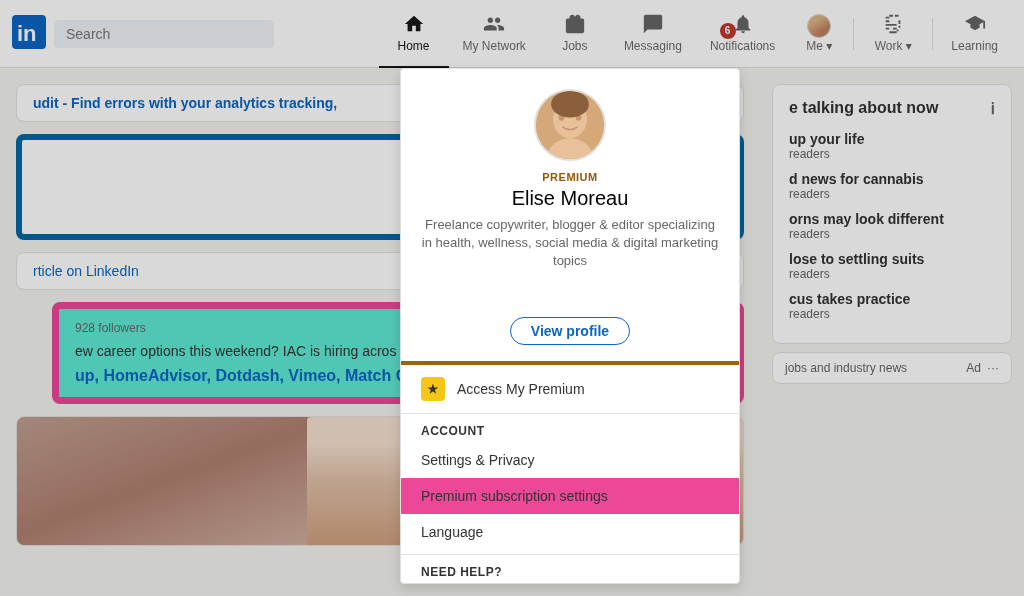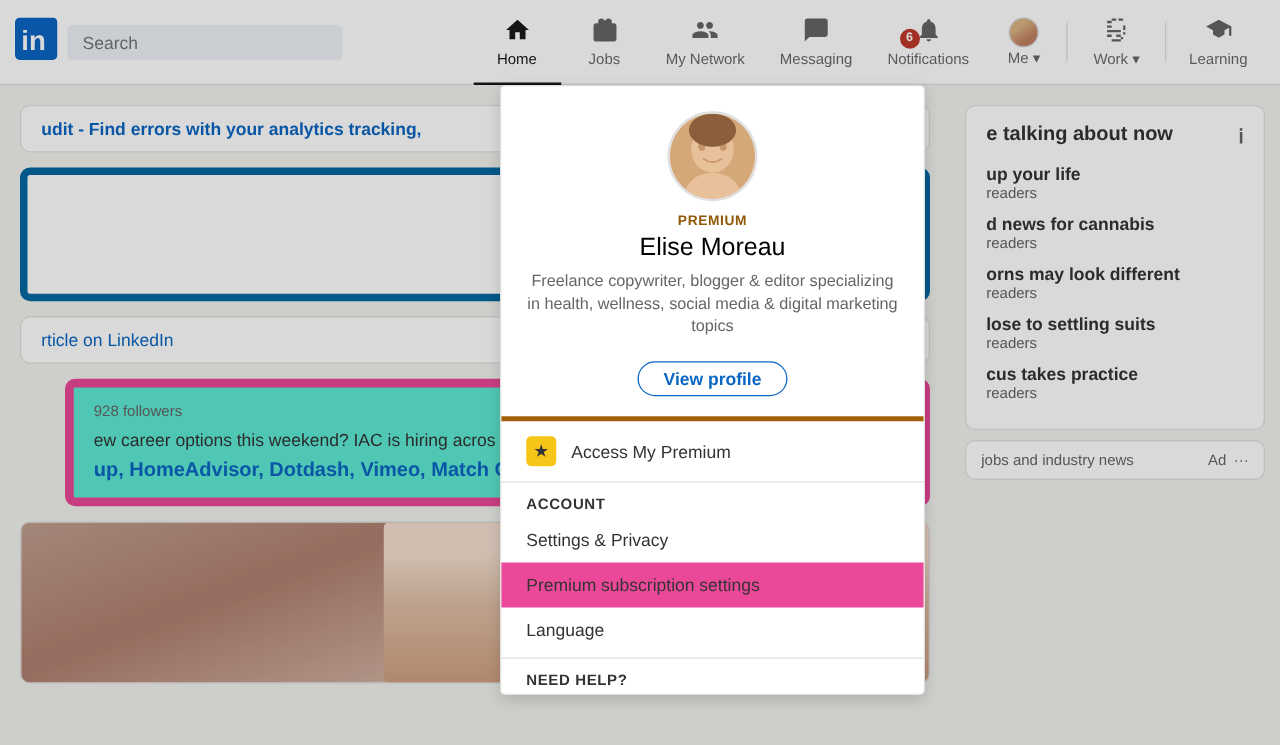--- a/index.html
+++ b/index.html
@@ -286,20 +286,21 @@
     .view-profile-btn {
       display: inline-block;
       padding: 5px 20px;
       border: 1px solid #0a66c2;
       border-radius: 16px;
       color: #0a66c2;
       font-size: 14px;
       font-weight: 600;
       cursor: pointer;
       text-align: right;
+      margin-top: 28px;
     }
 
     .dropdown-premium {
       padding: 12px 20px;
       display: flex;
       align-items: center;
       gap: 12px;
       border-bottom: 1px solid #e0e0e0;
       cursor: pointer;
     }
@@ -374,33 +375,33 @@
         <svg width="22" height="22" viewBox="0 0 24 24" fill="currentColor">
             <path d="M10 20v-6h4v6h5v-8h3L12 3 2 12h3v8z"></path>
           </svg>
       </div>
       <span class="nav-label">Home</span>
     </div>
 
     <div class="nav-item">
       <div class="nav-icon">
         <svg width="22" height="22" viewBox="0 0 24 24" fill="currentColor">
+            <path d="M16 11c1.66 0 2.99-1.34 2.99-3S17.66 5 16 5c-1.66 0-3 1.34-3 3s1.34 3 3 3zm-8 0c1.66 0 2.99-1.34 2.99-3S9.66 5 8 5C6.34 5 5 6.34 5 8s1.34 3 3 3zm0 2c-2.33 0-7 1.17-7 3.5V19h14v-2.5c0-2.33-4.67-3.5-7-3.5zm8 0c-.29 0-.62.02-.97.05 1.16.84 1.97 1.97 1.97 3.45V19h6v-2.5c0-2.33-4.67-3.5-7-3.5z"></path>
+          </svg>
+      </div>
+      <span class="nav-label">My Network</span>
+    </div>
+
+    <div class="nav-item">
+      <div class="nav-icon">
+        <svg width="22" height="22" viewBox="0 0 24 24" fill="currentColor">
             <path d="M20 6h-2.18c.07-.44.18-.88.18-1.36C18 2.98 16.67 2 15 2c-1.11 0-1.93.68-2.5 1.5L12 4l-.5-.5C10.93 2.68 10.11 2 9 2 7.33 2 6 2.98 6 4.64c0 .48.11.92.18 1.36H4C2.9 6 2 6.9 2 8v12c0 1.1.9 2 2 2h16c1.1 0 2-.9 2-2V8c0-1.1-.9-2-2-2z"></path>
           </svg>
       </div>
       <span class="nav-label">Jobs</span>
-    </div>
-
-    <div class="nav-item">
-      <div class="nav-icon">
-        <svg width="22" height="22" viewBox="0 0 24 24" fill="currentColor">
-            <path d="M16 11c1.66 0 2.99-1.34 2.99-3S17.66 5 16 5c-1.66 0-3 1.34-3 3s1.34 3 3 3zm-8 0c1.66 0 2.99-1.34 2.99-3S9.66 5 8 5C6.34 5 5 6.34 5 8s1.34 3 3 3zm0 2c-2.33 0-7 1.17-7 3.5V19h14v-2.5c0-2.33-4.67-3.5-7-3.5zm8 0c-.29 0-.62.02-.97.05 1.16.84 1.97 1.97 1.97 3.45V19h6v-2.5c0-2.33-4.67-3.5-7-3.5z"></path>
-          </svg>
-      </div>
-      <span class="nav-label">My Network</span>
     </div>
 
     <div class="nav-item">
       <div class="nav-icon">
         <svg width="22" height="22" viewBox="0 0 24 24" fill="currentColor">
             <path d="M20 2H4c-1.1 0-2 .9-2 2v18l4-4h14c1.1 0 2-.9 2-2V4c0-1.1-.9-2-2-2z"></path>
           </svg>
       </div>
       <span class="nav-label">Messaging</span>
     </div>

